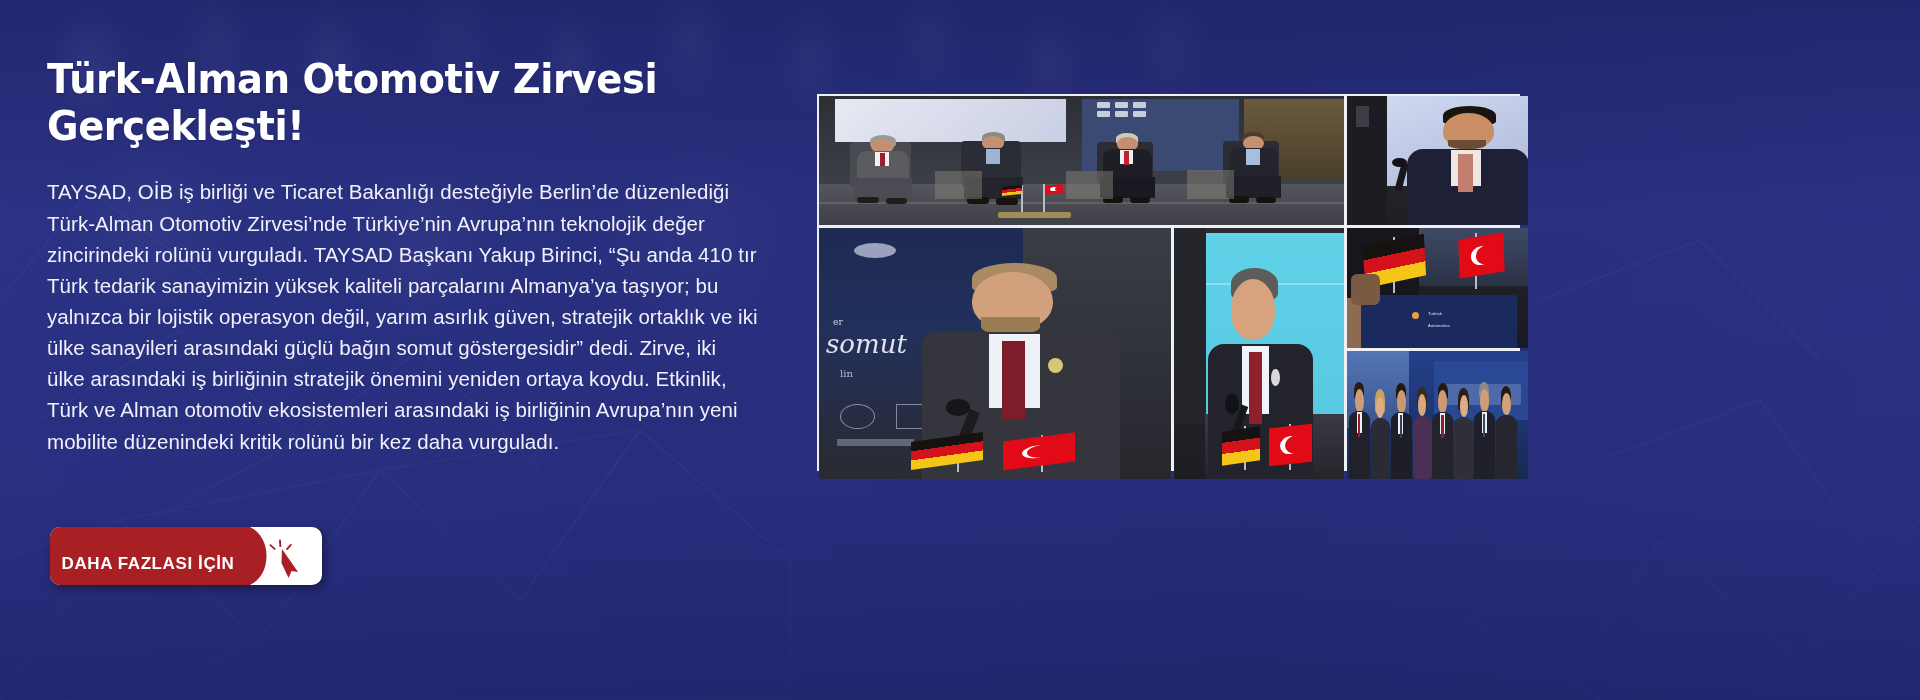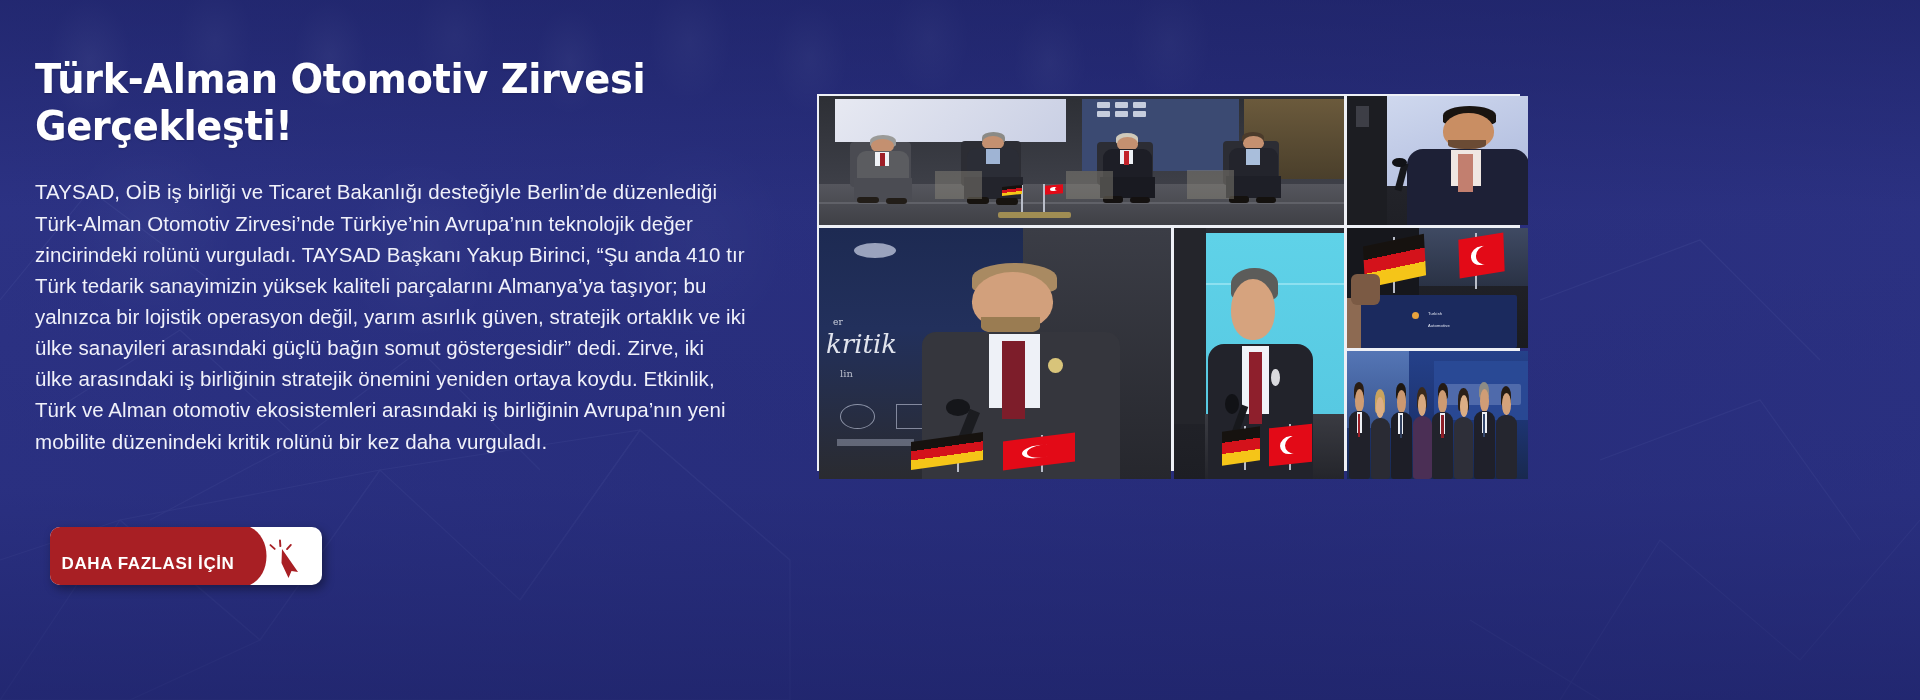--- a/index.html
+++ b/index.html
@@ -56,21 +56,21 @@
 
   .bg-vignette {
     position: absolute; inset: 0;
     background:
       linear-gradient(180deg, rgba(25,30,95,.55) 0%, rgba(35,41,120,.18) 30%, rgba(34,40,118,.35) 70%, rgba(28,33,102,.65) 100%);
   }
 
   
   .content {
     position: absolute;
-    left: 35px;
+    left: 47px;
     top: 56px;
     width: 760px;
   }
 
   .headline {
     font-family: "DejaVu Sans", sans-serif;
     font-weight: 700;
     font-size: 40px;
     line-height: 1.18;
     letter-spacing: -0.4px;
@@ -315,21 +315,21 @@
 
     </div>
 
     <div class="ph ph-gipfel">
       <div class="scene">
         <div class="wall" style="background:linear-gradient(180deg,#1d2a52 0%,#22305c 40%,#2a2b30 100%);"></div>
         <div style="position:absolute;left:0;top:0;width:58%;height:100%;background:linear-gradient(180deg,#1a2750 0%,#223böe 0%,#243363 60%,#1b2448 100%);"></div>
         <div style="position:absolute;left:58%;top:0;width:42%;height:100%;background:linear-gradient(180deg,#3b3d46,#26272d);"></div>
         <div style="position:absolute;left:10%;top:6%;width:12%;height:6%;border-radius:50%;background:#cfd6ea;opacity:.7;"></div>
         <div class="gipfel-text" style="left:4%;top:36%;font-size:9px;opacity:.8;">er</div>
-        <div class="gipfel-text" style="left:2%;top:41%;font-size:26px;font-style:italic;">kritik</div>
+        <div class="gipfel-text" style="left:2%;top:41%;font-size:26px;font-style:italic;">somut</div>
         <div class="gipfel-text" style="left:6%;top:56%;font-size:10px;opacity:.7;">lin</div>
         <div style="position:absolute;left:6%;top:70%;width:10%;height:10%;border-radius:50%;border:1.5px solid #cfd6ea;opacity:.6;"></div>
         <div style="position:absolute;left:22%;top:70%;width:10%;height:10%;border:1.5px solid #cfd6ea;opacity:.55;"></div>
         <div style="position:absolute;left:5%;top:84%;width:22%;height:3%;background:#cfd6ea;opacity:.35;"></div>
 
         <div class="person" style="left:28%;top:14%;width:60%;height:86%;">
           <div class="hair" style="left:26%;top:0;width:40%;height:14%;background:#a98a62;"></div>
           <div class="head" style="left:26%;top:4%;width:38%;height:27%;background:#d2a07c;"></div>
           <div style="position:absolute;left:30%;top:25%;width:28%;height:8%;background:#9a7c52;border-radius:0 0 40% 40%;"></div>
           <div class="torso" style="left:2%;top:32%;width:94%;height:68%;background:#35363d;border-radius:14px 14px 0 0;"></div>

